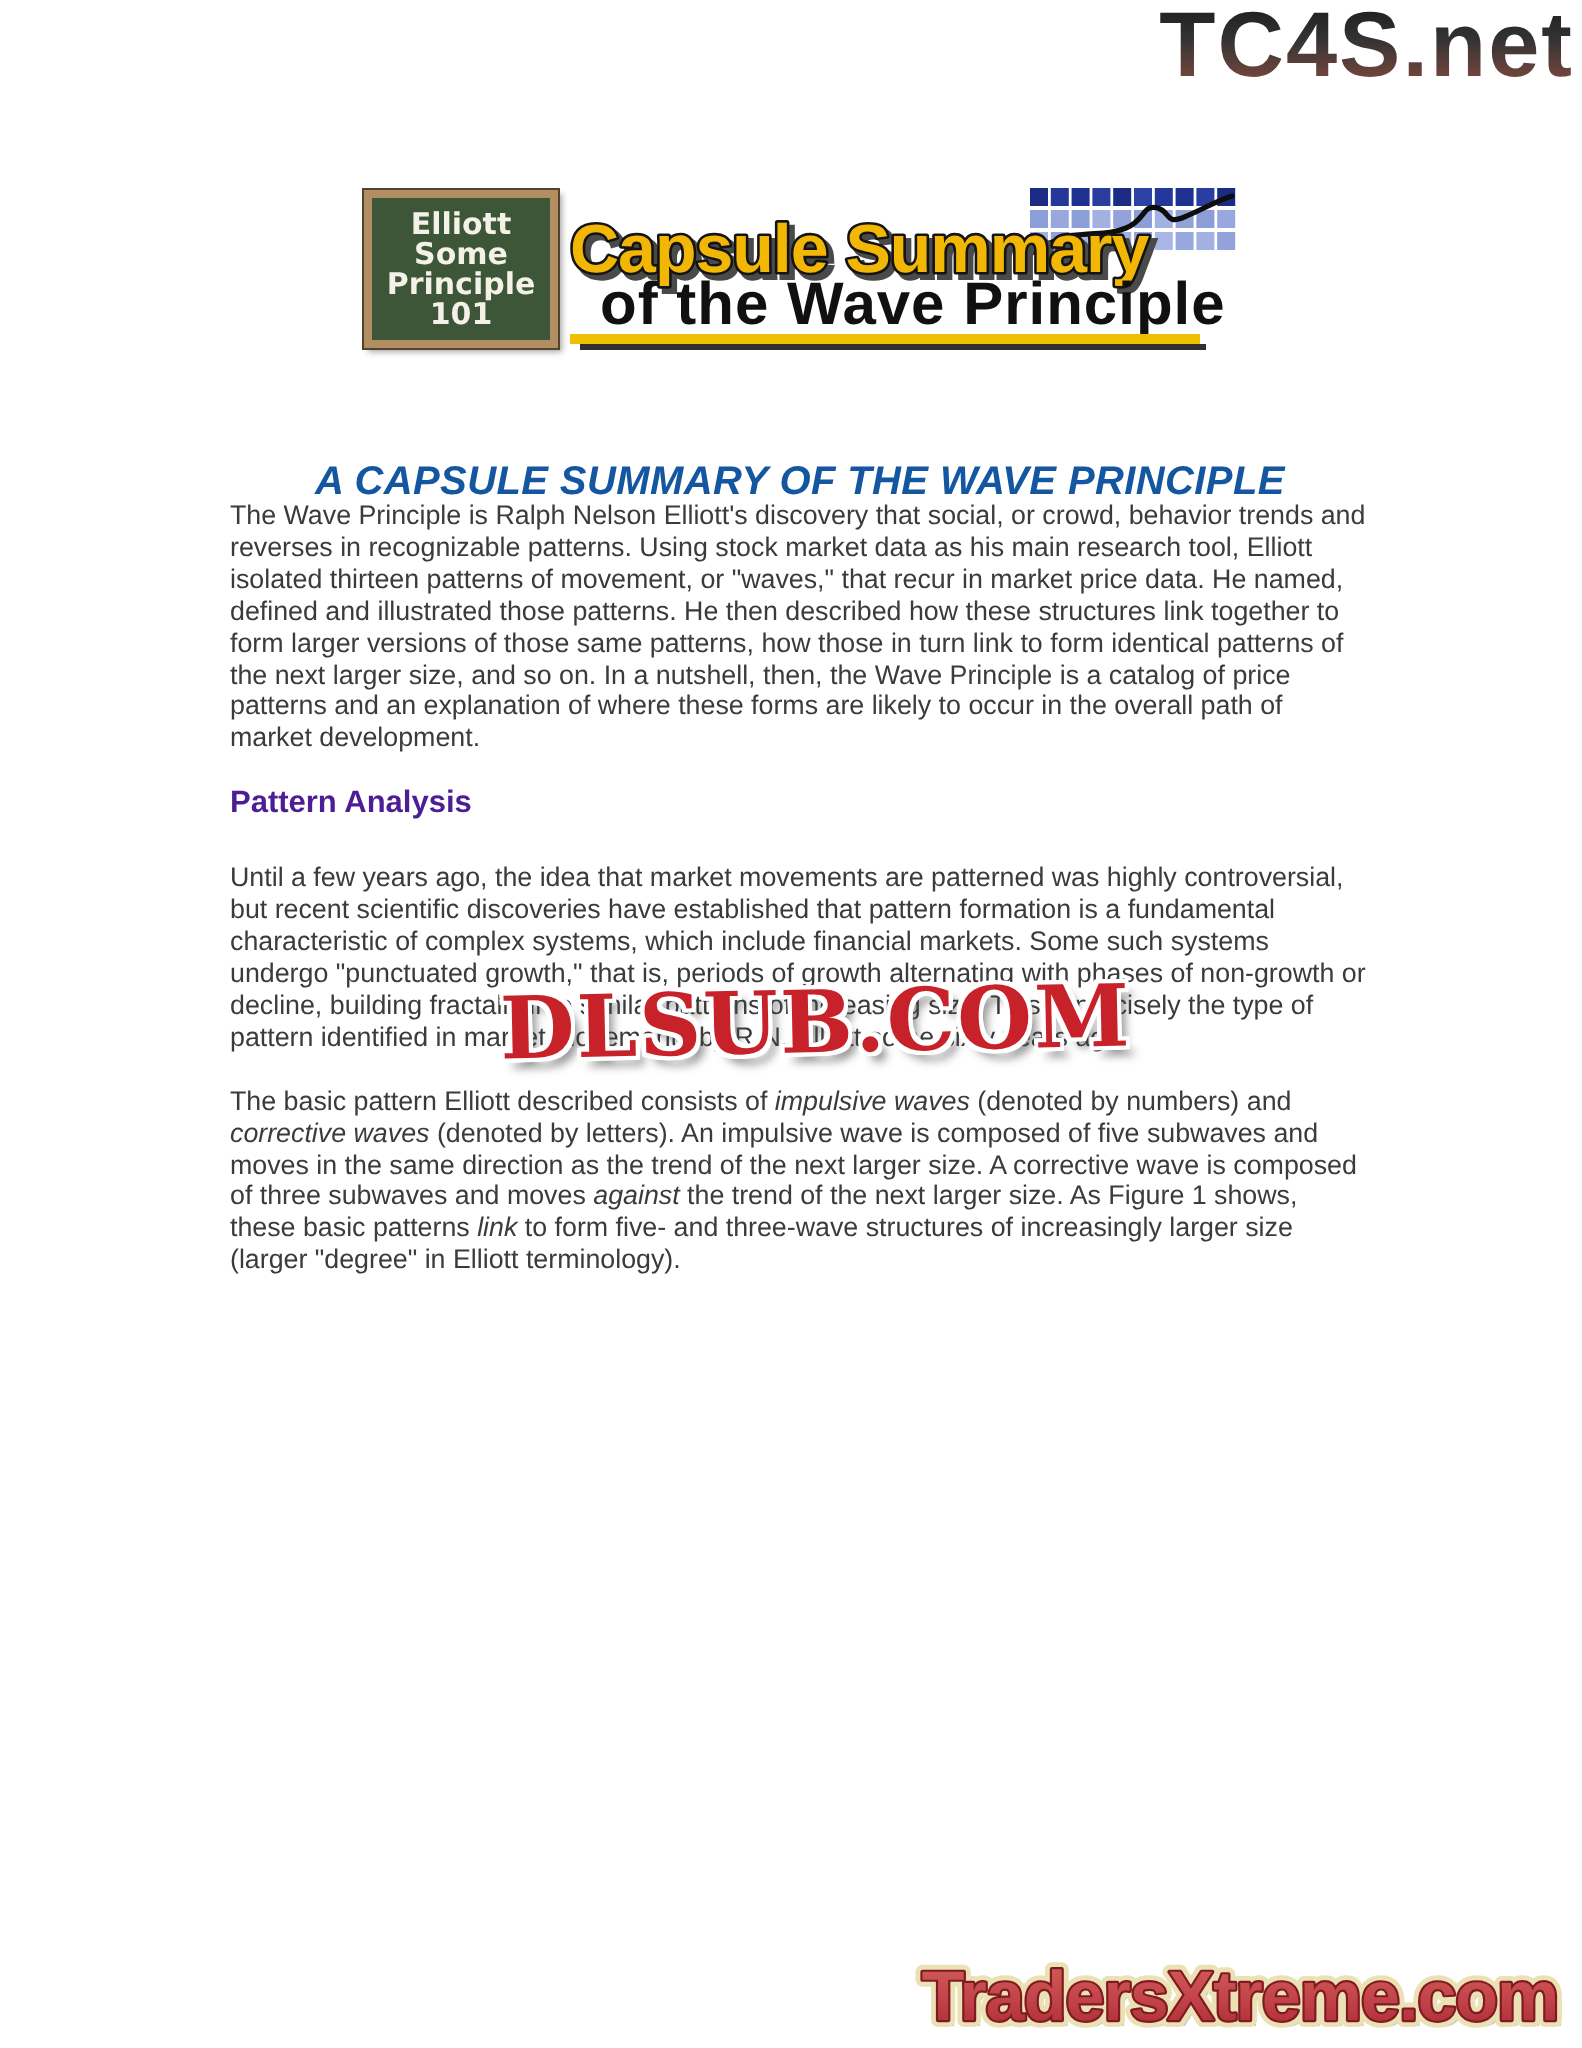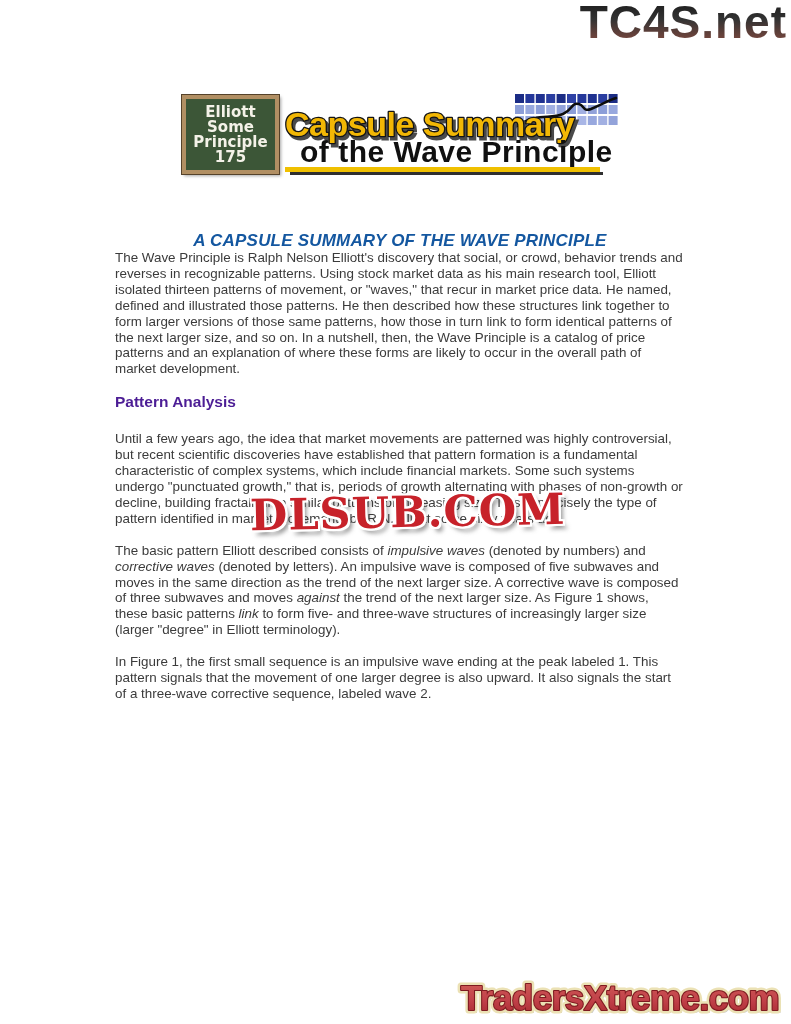--- a/index.html
+++ b/index.html
@@ -39,21 +39,21 @@
     paint-order:stroke;stroke-linejoin:round;
   }
   .cap-sub{
     font-family:"Liberation Sans", sans-serif;font-weight:bold;font-size:30px;
     letter-spacing:0.5px;fill:#101010;
   }
 
   
   .article{position:absolute;left:115px;top:232px;width:570px;color:#3B3B3B;}
   .article-title{
-    margin:0;text-align:center;color:#1457A0;font-size:17px;font-weight:bold;
+    margin:0;text-align:center;color:#1457A0;font-size:20px;font-weight:bold;
     font-style:italic;letter-spacing:0.2px;line-height:18px;
   }
   .article p{font-size:13.4px;line-height:15.9px;margin:0 0 16px 0;}
   .article .p-first{}
   .section-heading{
     margin:9px 0 20px 0;color:#4c1d95;font-size:15.5px;font-weight:bold;line-height:18px;
   }
 
   
   .watermark{
@@ -98,21 +98,21 @@
       </linearGradient>
     </defs>
     <text class="tc4s-text" x="212" y="38" text-anchor="end" fill="url(#gTop)">TC4S.net</text>
   </svg>
 
   <div class="header-graphic">
     <div class="chalkboard">
       <div class="chalk-line">Elliott</div>
       <div class="chalk-line">Some</div>
       <div class="chalk-line">Principle</div>
-      <div class="chalk-line">175</div>
+      <div class="chalk-line">101</div>
     </div>
 
     <svg class="header-art" width="338" height="90" viewBox="0 0 338 90">
 
       <g transform="translate(233,2)">
         <g>
 
           <rect x="0" y="0" width="9" height="9" fill="#1B2C85"></rect>
           <rect x="10.4" y="0" width="9" height="9" fill="#24379A"></rect>
           <rect x="20.8" y="0" width="9" height="9" fill="#1F3190"></rect>
@@ -164,21 +164,20 @@
     <h1 class="article-title">A CAPSULE SUMMARY OF THE WAVE PRINCIPLE</h1>
 
     <p class="p-first">The Wave Principle is Ralph Nelson Elliott's discovery that social, or crowd, behavior trends and reverses in recognizable patterns. Using stock market data as his main research tool, Elliott isolated thirteen patterns of movement, or "waves," that recur in market price data. He named, defined and illustrated those patterns. He then described how these structures link together to form larger versions of those same patterns, how those in turn link to form identical patterns of the next larger size, and so on. In a nutshell, then, the Wave Principle is a catalog of price patterns and an explanation of where these forms are likely to occur in the overall path of market development.</p>
 
     <h2 class="section-heading">Pattern Analysis</h2>
 
     <p>Until a few years ago, the idea that market movements are patterned was highly controversial, but recent scientific discoveries have established that pattern formation is a fundamental characteristic of complex systems, which include financial markets. Some such systems undergo "punctuated growth," that is, periods of growth alternating with phases of non-growth or decline, building fractally into similar patterns of increasing size. This is precisely the type of pattern identified in market movements by R.N. Elliott some sixty years ago.</p>
 
     <p><span>The basic pattern Elliott described consists of </span><i>impulsive waves</i><span> (denoted by numbers) and </span><i>corrective waves</i><span> (denoted by letters). An impulsive wave is composed of five subwaves and moves in the same direction as the trend of the next larger size. A corrective wave is composed of three subwaves and moves </span><i>against</i><span> the trend of the next larger size. As Figure 1 shows, these basic patterns </span><i>link</i><span> to form five- and three-wave structures of increasingly larger size (larger "degree" in Elliott terminology).</span></p>
 
-    <p>In Figure 1, the first small sequence is an impulsive wave ending at the peak labeled 1. This pattern signals that the movement of one larger degree is also upward. It also signals the start of a three-wave corrective sequence, labeled wave 2.</p>
   </div>
 
   <div class="watermark">DLSUB.COM</div>
 
   <svg class="bottom-logo" width="334" height="48" viewBox="0 0 334 48">
     <defs>
       <linearGradient id="gRed" x1="0" y1="0" x2="0" y2="1">
         <stop offset="0" stop-color="#D16058"></stop>
         <stop offset="0.55" stop-color="#C2424A"></stop>
         <stop offset="1" stop-color="#A8292F"></stop>

